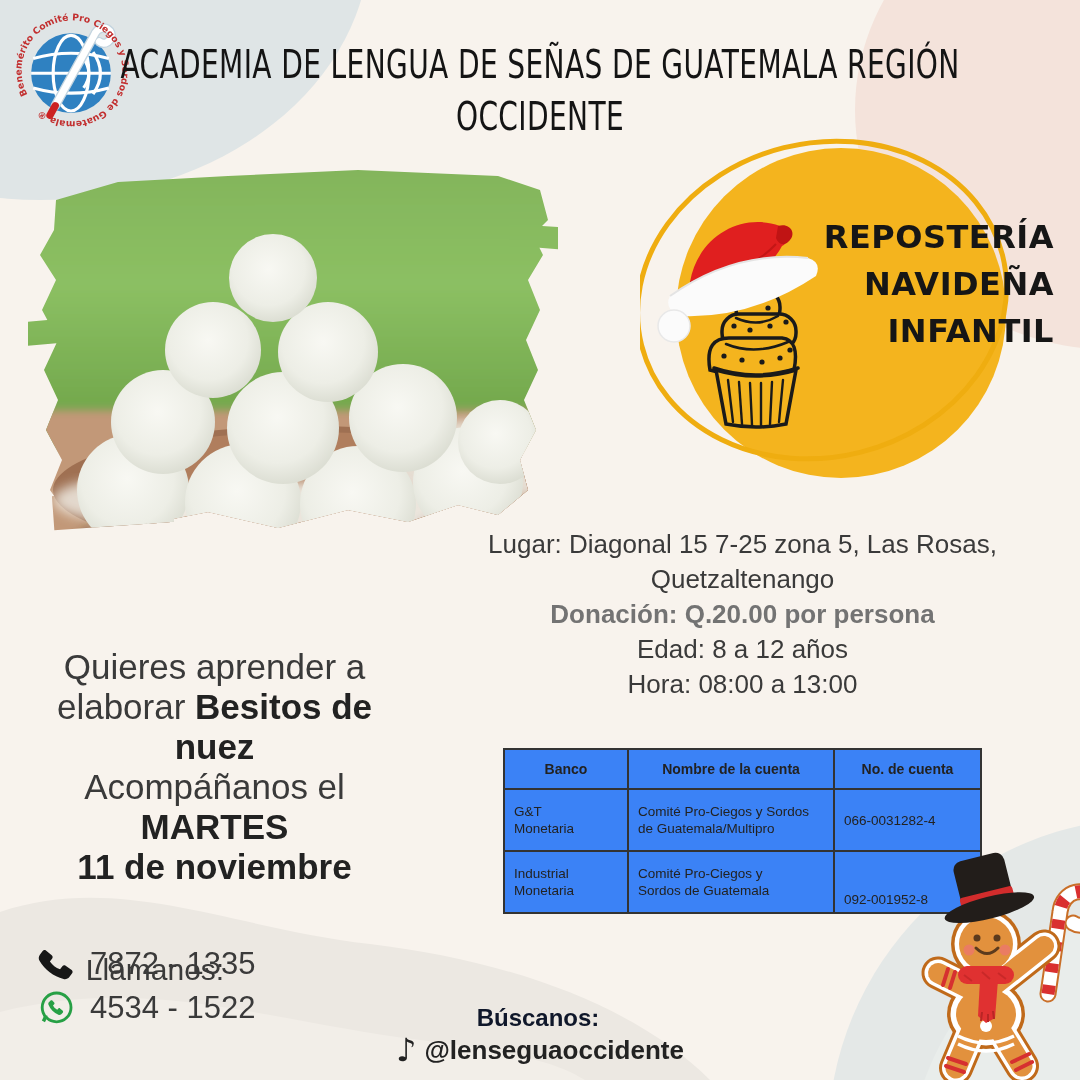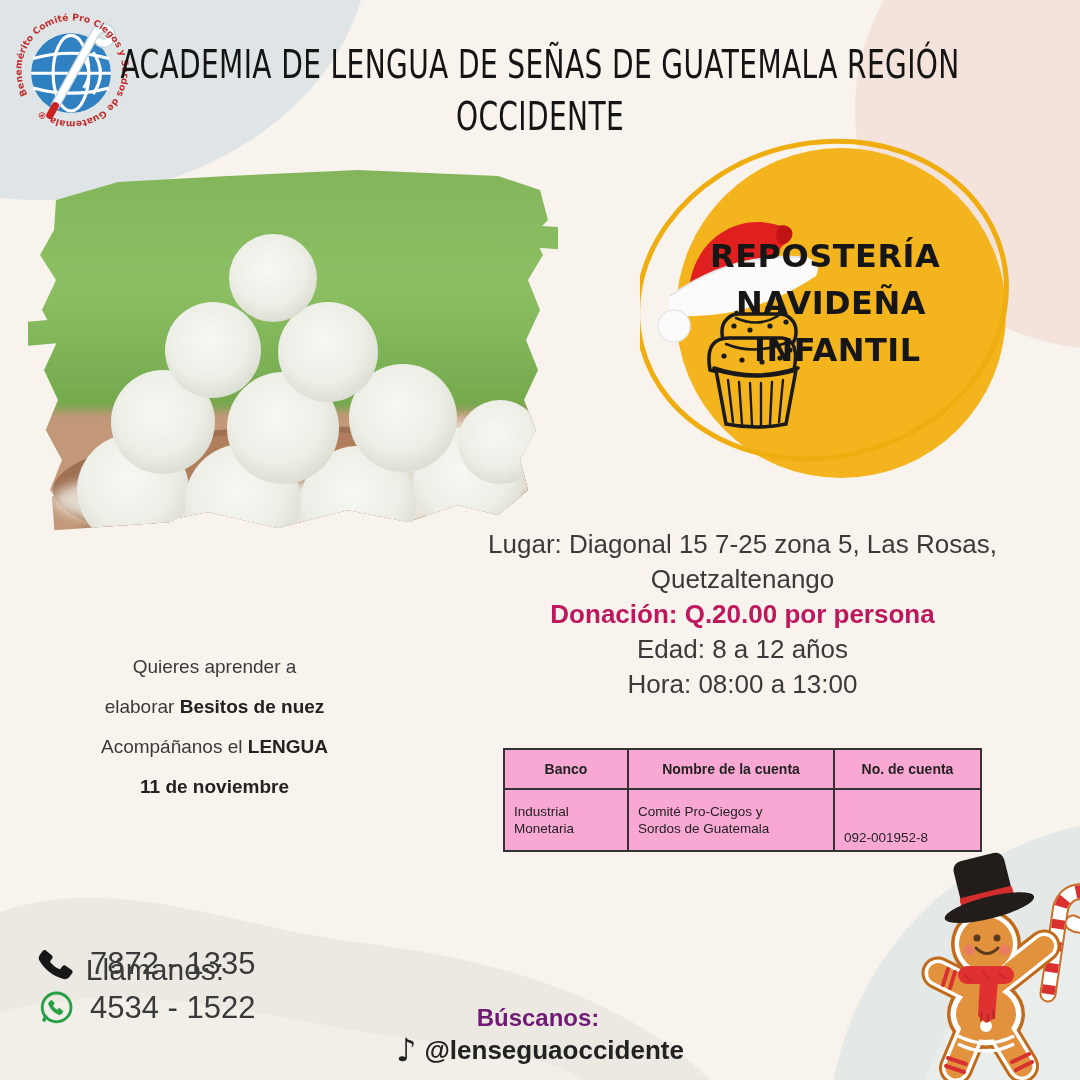--- a/index.html
+++ b/index.html
@@ -6,46 +6,46 @@
   .page{position:relative;width:1080px;height:1080px;background:#F8F3ED;overflow:hidden;
         font-family:"Liberation Sans",sans-serif;color:#333;}
   .abs{position:absolute;}
   
   .title-line{left:50%;white-space:nowrap;font-family:"DejaVu Sans",sans-serif;
 e              font-weight:800;color:#141414;letter-spacing:.5px;}
   .title-1{top:42px;font-size:39px;transform:translateX(-50%) scaleX(.72);}
   .title-2{top:94px;font-size:39px;transform:translateX(-50%) scaleX(.72);}
   
   .badge-circle{left:676px;top:148px;width:330px;height:330px;border-radius:50%;}
-  .badge-text{left:710px;top:214px;width:344px;text-align:left;
+  .badge-text{left:710px;top:214px;width:344px;text-align:right;
               font-family:"DejaVu Sans",sans-serif;font-weight:800;color:#161616;
-              font-size:32px;line-height:47px;letter-spacing:.5px;margin-top:19px;}
+              font-size:32px;line-height:47px;letter-spacing:.5px;}
   
   .event-info{left:455px;top:527px;width:575px;text-align:center;
               font-size:26px;line-height:35px;color:#3a3a3a;}
-  .event-info .bold{font-weight:bold;color:#be185d;}
+  .event-info .bold{font-weight:bold;color:#737373;}
   
   .promo{left:42px;top:647px;width:345px;text-align:center;
-         font-size:19px;line-height:40px;color:#3a3a3a;}
+         font-size:35px;line-height:40px;color:#3a3a3a;}
   .promo b{color:#222;text-align:center;}
   
   table.bank{left:503px;top:748px;width:427px;position:absolute;border-collapse:collapse;
-             background:#f9a8d4;table-layout:fixed;}
+             background:#3b82f6;table-layout:fixed;}
   table.bank th,table.bank td{border:2px solid #333;font-size:13.5px;color:#222;
              padding:4px 9px;vertical-align:middle;white-space:pre-line;line-height:17px;}
   table.bank th{font-weight:bold;text-align:center;height:30px;font-size:14px;}
   table.bank td{text-align:left;}
   .c1{width:104px;} .c2{width:186px;} .c3{width:127px;}
   .r1 td{height:52px;} .r2 td{height:58px;} .r3 td{height:52px;}
   
   .call-label{left:30px;top:908px;width:250px;text-align:center;font-size:30px;color:#3a3a3a;margin-top:45px;}
   .phone-row{display:flex;align-items:center;gap:16px;font-size:31px;color:#3a3a3a;}
   .phone-row-1{left:38px;top:946px;} .phone-row-2{left:38px;top:990px;}
   .find-label{left:388px;top:1004px;width:300px;text-align:center;
-              font-weight:bold;font-size:24px;color:#701a75;}
+              font-weight:bold;font-size:24px;color:#0f172a;}
   .handle-row{left:340px;top:1034px;width:400px;display:flex;align-items:center;
               justify-content:center;gap:8px;font-weight:bold;font-size:26px;color:#222;}
   .tiktok-note{font-family:"DejaVu Sans",sans-serif;font-size:32px;font-weight:bold;line-height:32px;}
 </style>
 </head>
 <body>
 
 <div class="page">
 
   <svg class="abs" style="left:0;top:0" width="1080" height="1080" viewBox="0 0 1080 1080">
@@ -192,30 +192,37 @@
     <div>Lugar:  Diagonal 15 7-25 zona 5, Las Rosas,</div>
     <div>Quetzaltenango</div>
     <div class="bold">Donación: Q.20.00 por persona</div>
     <div>Edad: 8 a 12 años</div>
     <div>Hora: 08:00 a 13:00</div>
   </div>
 
   <div class="abs promo">
     <div>Quieres aprender a</div>
     <div><span>elaborar </span><b>Besitos de nuez</b></div>
-    <div><span>Acompáñanos el </span><b>LENGUA</b></div>
+    <div><span>Acompáñanos el </span><b>MARTES</b></div>
     <div><b>11 de noviembre</b></div>
   </div>
 
   <table class="bank">
     <tbody>
         <tr>
       <th class="c1">Banco</th>
       <th class="c2">Nombre de la cuenta</th>
       <th class="c3">No. de cuenta</th>
+    </tr>
+    <tr class="r1">
+      <td>G&amp;T
+Monetaria</td>
+      <td>Comité Pro-Ciegos y Sordos
+de Guatemala/Multipro</td>
+      <td>066-0031282-4</td>
     </tr>
     <tr class="r3">
       <td>Industrial
 Monetaria</td>
       <td>Comité Pro-Ciegos y
 Sordos de Guatemala</td>
       <td style="vertical-align:bottom">092-001952-8</td>
     </tr>
   </tbody>
     </table>

